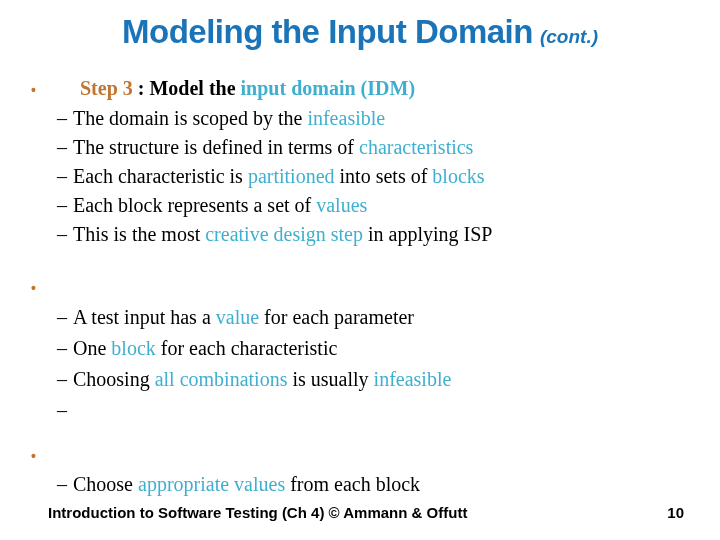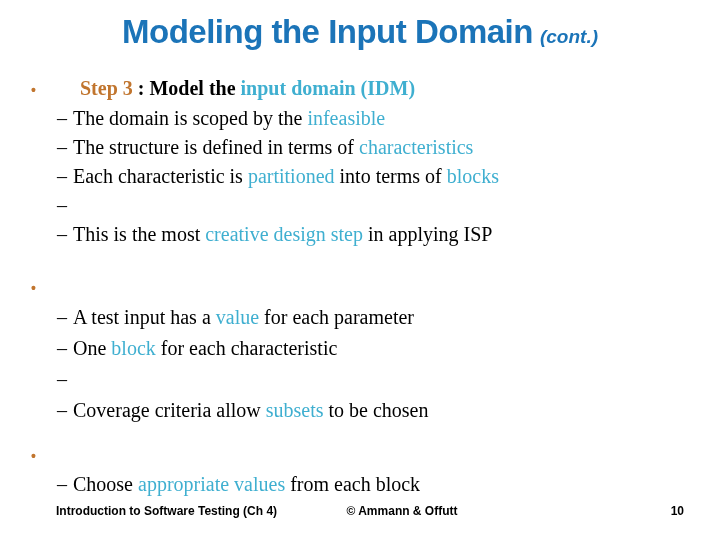--- a/index.html
+++ b/index.html
@@ -72,26 +72,26 @@
   .dash { flex: 0 0 16px; width: 16px; }
   .step-2 { margin-top: 27px; }
   .step-2 .sub { line-height: 31px; }
   .step-3 { margin-top: 18px; }
   .c-orange { color: var(--orange); margin-left: 32px; }
   .c-teal   { color: var(--teal); }
   .c-black  { color: var(--black); }
   
   .footer {
     position: absolute;
-    left: 12px;
+    left: 4px;
     right: 0;
     bottom: 24px;
     height: 12px;
     font-family: "Liberation Sans", sans-serif;
-    font-size: 12px;
+    font-size: 15px;
     font-weight: bold;
     color: #000;
   }
   .footer-left   { position: absolute; left: 44px; }
   .footer-center { position: absolute; left: 50%; transform: translateX(-50%); margin-left: 36px; }
   .footer-page   { position: absolute; right: 36px; }
 </style>
 </head>
 <body>
 
@@ -111,24 +111,25 @@
           <div class="sub">
             <span class="dash">–</span>
             <span><span class="c-black">The domain is scoped by the </span><span class="c-teal">infeasible</span></span>
           </div>
           <div class="sub">
             <span class="dash">–</span>
             <span><span class="c-black">The structure is defined in terms of </span><span class="c-teal">characteristics</span></span>
           </div>
           <div class="sub">
             <span class="dash">–</span>
-            <span><span class="c-black">Each characteristic is </span><span class="c-teal">partitioned</span><span class="c-black"> into terms of </span><span class="c-teal">blocks</span></span>
+            <span><span class="c-black">Each characteristic is </span><span class="c-teal">partitioned</span><span class="c-black"> into sets of </span><span class="c-teal">blocks</span></span>
           </div>
           <div class="sub">
             <span class="dash">–</span>
+            <span><span class="c-black">Each block represents a set of </span><span class="c-teal">values</span></span>
           </div>
           <div class="sub">
             <span class="dash">–</span>
             <span><span class="c-black">This is the most </span><span class="c-teal">creative design step</span><span class="c-black"> in applying ISP</span></span>
           </div>
         </div>
       </div>
       <div class="step step-2">
         <div class="step-header">
           <span class="bullet">•</span>
@@ -137,24 +138,24 @@
           <div class="sub">
             <span class="dash">–</span>
             <span><span class="c-black">A test input has a </span><span class="c-teal">value</span><span class="c-black"> for each parameter</span></span>
           </div>
           <div class="sub">
             <span class="dash">–</span>
             <span><span class="c-black">One </span><span class="c-teal">block</span><span class="c-black"> for each characteristic</span></span>
           </div>
           <div class="sub">
             <span class="dash">–</span>
+            <span><span class="c-black">Choosing </span><span class="c-teal">all combinations</span><span class="c-black"> is usually </span><span class="c-teal">infeasible</span></span>
           </div>
           <div class="sub">
             <span class="dash">–</span>
-            <span><span class="c-black">Coverage criteria allow </span><span class="c-teal">subsets</span><span class="c-black"> to be chosen</span></span>
           </div>
         </div>
       </div>
       <div class="step step-3">
         <div class="step-header">
           <span class="bullet">•</span>
         </div>
         <div class="subs">
           <div class="sub">
             <span class="dash">–</span>

